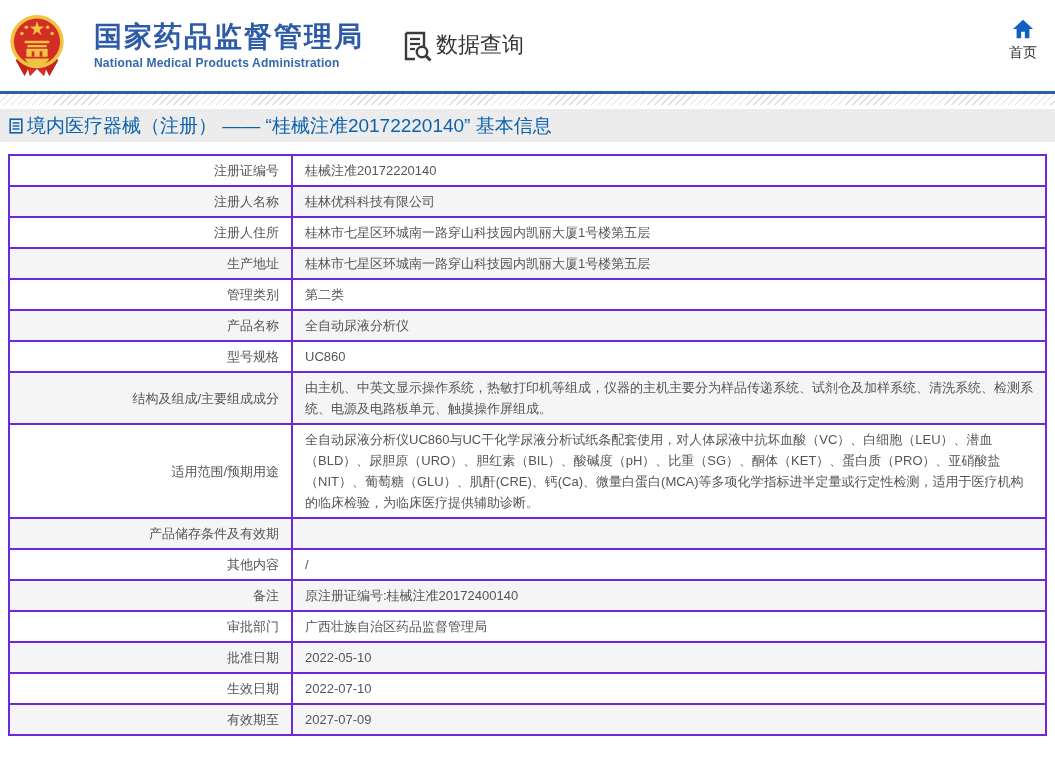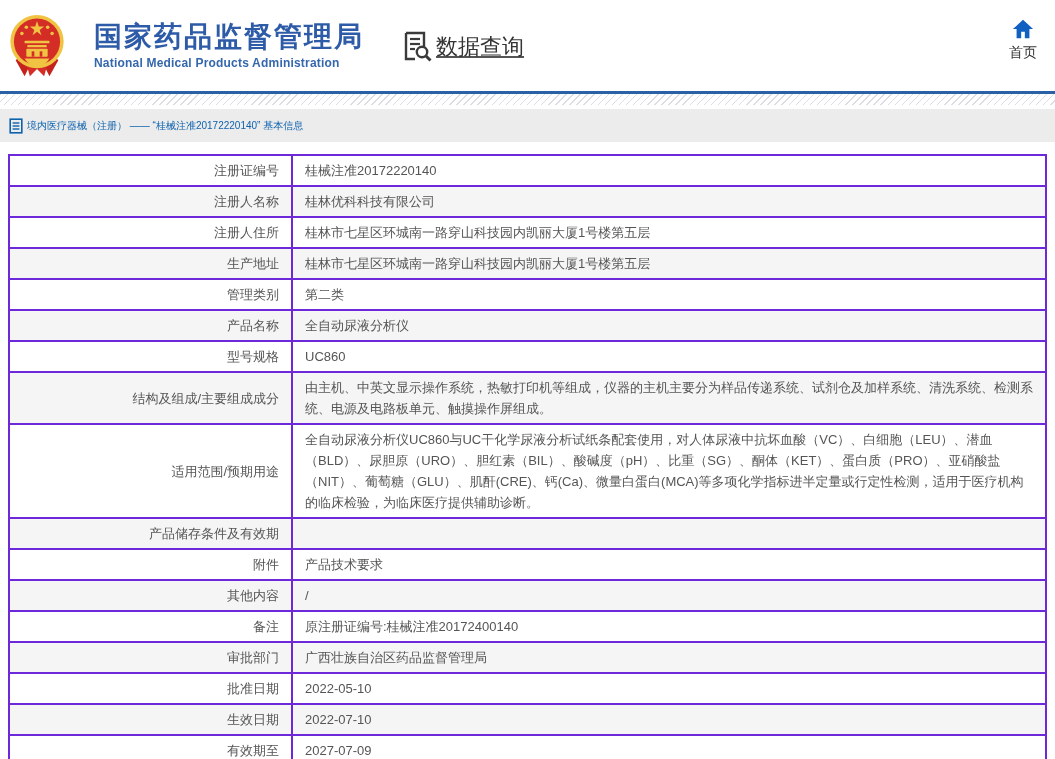--- a/index.html
+++ b/index.html
@@ -6,35 +6,35 @@
   html,body { background: #fff; font-family: "Liberation Sans", "DejaVu Sans", sans-serif; }
   body { width: 1055px; height: 759px; overflow: hidden; color: #555; }
 
   
   .header { height: 91px; background: #fff; display: flex; align-items: center; position: relative; }
   .logo-wrap { display: flex; align-items: center; margin-left: 8px; cursor: pointer; }
   .emblem { width: 58px; height: 64px; flex: 0 0 auto; }
   .org-titles { margin-left: 28px; }
   .org-cn { color: #2e5ba7; font-size: 28px; font-weight: bold; letter-spacing: 2px; line-height: 32px; }
   .org-en { color: #3567ad; font-size: 12px; font-weight: bold; margin-top: 3px; letter-spacing: .2px; }
-  .data-query { display: flex; align-items: flex-end; margin-left: 38px; cursor: pointer; text-decoration: underline; }
+  .data-query { display: flex; align-items: flex-start; margin-left: 38px; cursor: pointer; }
   .data-query svg { width: 30px; height: 32px; }
   .dq-label { font-size: 22px; color: #333; margin-left: 4px; }
   .header-nav { position: absolute; right: 18px; top: 18px; display: flex; gap: 44px; }
   .nav-item { display: flex; flex-direction: column; align-items: center; cursor: pointer; }
   .nav-item svg { width: 22px; height: 22px; }
   .nav-label { font-size: 14px; color: #333; margin-top: 4px; white-space: nowrap; }
 
   .blue-line { height: 3px; background: #2a60a6; }
   .hatch-band { height: 11px; background: repeating-linear-gradient(135deg, #dcdce4 0 1px, #fff 1px 5px); }
 
   
   .title-bar { margin-top: 4px; height: 33px; background: #ececec; display: flex; align-items: center; padding-left: 9px; }
   .title-bar svg { width: 14px; height: 16px; flex: 0 0 auto; }
-  .page-title { color: #0d62ae; font-size: 10px; margin-left: 4px; }
+  .page-title { color: #0d62ae; font-size: 19px; margin-left: 4px; }
 
   
   .tbl-wrap { margin: 12px 8px 0 8px; }
   table.info { width: 1039px; border-collapse: collapse; table-layout: fixed; }
   table.info td { border: 2px solid #6d28d9; font-size: 13px; line-height: 21px; padding: 4px 12px; vertical-align: middle; color: #555; }
   td.lbl { width: 283px; text-align: right; }
   td.val { text-align: left; margin-top: 12px; }
   tr:nth-child(even) td { background: #f5f5f6; }
   tr:nth-child(odd) td { background: #fff; }
 </style>
@@ -140,24 +140,20 @@
       </tr>
       <tr>
         <td class="lbl">适用范围/预期用途</td>
         <td class="val">全自动尿液分析仪UC860与UC干化学尿液分析试纸条配套使用，对人体尿液中抗坏血酸（VC）、白细胞（LEU）、潜血（BLD）、尿胆原（URO）、胆红素（BIL）、酸碱度（pH）、比重（SG）、酮体（KET）、蛋白质（PRO）、亚硝酸盐（NIT）、葡萄糖（GLU）、肌酐(CRE)、钙(Ca)、微量白蛋白(MCA)等多项化学指标进半定量或行定性检测，适用于医疗机构的临床检验，为临床医疗提供辅助诊断。</td>
       </tr>
       <tr>
         <td class="lbl">产品储存条件及有效期</td>
         <td class="val"></td>
       </tr>
       <tr>
-        <td class="lbl">附件</td>
-        <td class="val">产品技术要求</td>
-      </tr>
-      <tr>
         <td class="lbl">其他内容</td>
         <td class="val">/</td>
       </tr>
       <tr>
         <td class="lbl">备注</td>
         <td class="val">原注册证编号:桂械注准20172400140</td>
       </tr>
       <tr>
         <td class="lbl">审批部门</td>
         <td class="val">广西壮族自治区药品监督管理局</td>

